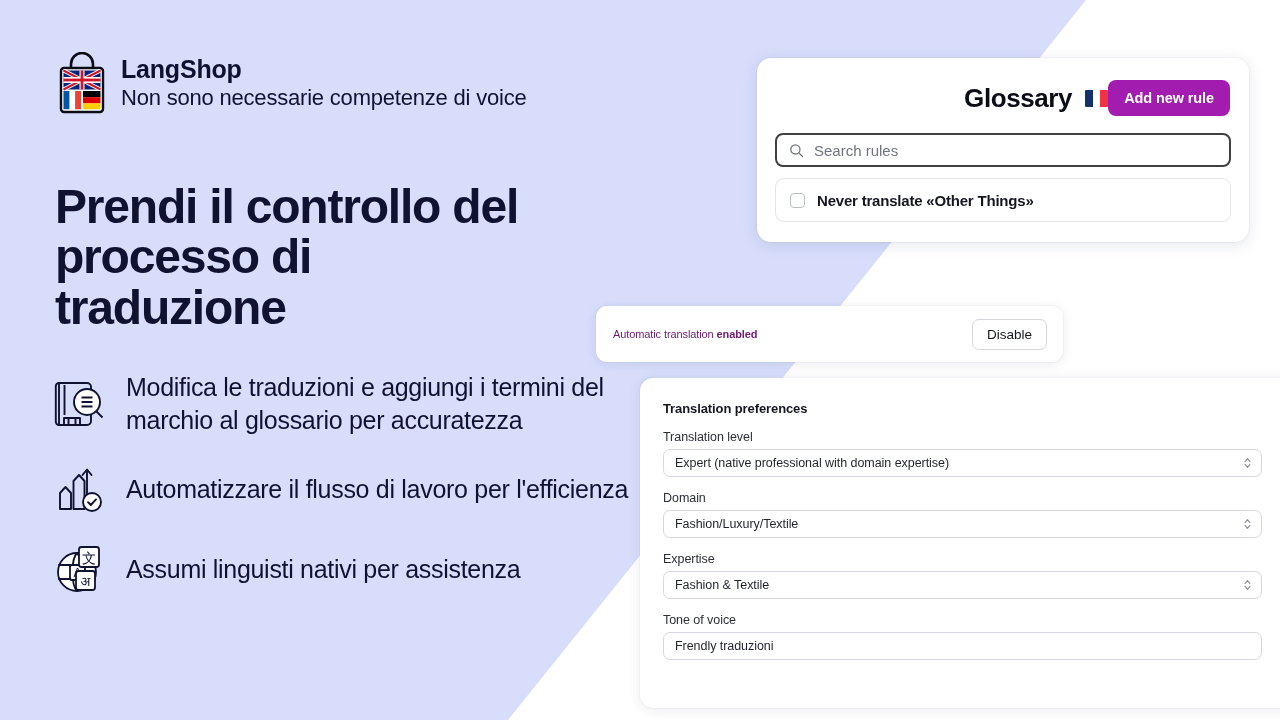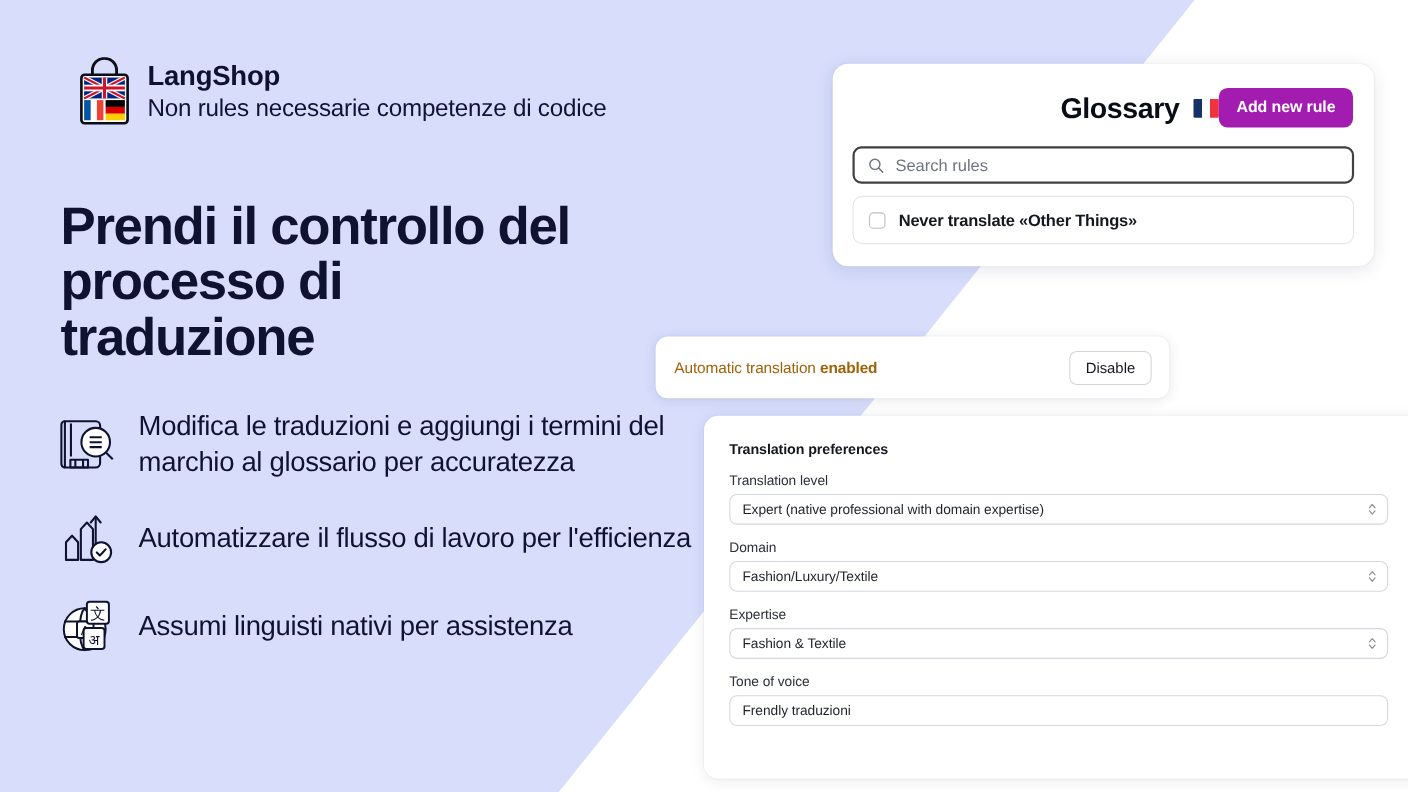--- a/index.html
+++ b/index.html
@@ -21,21 +21,21 @@
     clip-path: polygon(0 0, 1086px 0, 508px 720px, 0 720px);
   }
   
   #left-col {
     position: absolute;
     left: 0; top: 0;
     width: 640px; height: 720px;
   }
   #brand {
     position: absolute;
-    left: 70px; top: 52px;
+    left: 57px; top: 52px;
     display: flex; align-items: center; gap: 14px;
   }
   .bag-icon { width: 50px; height: 62px; display: block; flex: none; }
   #brand-text { display: flex; flex-direction: column; gap: 1px; }
   #brand-name {
     font-size: 25px; font-weight: 700;
     color: #0e1130; letter-spacing: -0.2px;
     line-height: 1.15;
   }
   #brand-tagline {
@@ -142,21 +142,21 @@
     left: 596px; top: 306px;
     width: 467px; height: 56px;
     background: #ffffff;
     border-radius: 11px;
     box-shadow: 0 2px 12px rgba(30,35,80,0.09), 0 0 0 1px rgba(20,25,60,0.03);
     display: flex; align-items: center;
     justify-content: space-between;
     padding: 0 16px 0 17px;
   }
   #auto-text {
-    font-size: 14px; color: #a16207;
+    font-size: 11px; color: #701a75;
     letter-spacing: -0.1px;
   }
   #auto-text b { font-weight: 700; }
   #disable-btn {
     background: #ffffff;
     border: 1px solid #d3d6dc;
     border-radius: 7px;
     font-family: inherit;
     font-size: 13.5px; color: #14171f;
     padding: 7px 14px; cursor: pointer;
@@ -220,21 +220,21 @@
           <rect x="6.5" y="39" width="17.5" height="18.5" fill="#fff"></rect>
           <rect x="6.5" y="39" width="5.9" height="18.5" fill="#0055a4"></rect>
           <rect x="18.1" y="39" width="5.9" height="18.5" fill="#ef4135"></rect>
           <rect x="26" y="39" width="17.5" height="6.2" fill="#000"></rect>
           <rect x="26" y="45.2" width="17.5" height="6.2" fill="#dd0000"></rect>
           <rect x="26" y="51.4" width="17.5" height="6.1" fill="#ffce00"></rect>
         </g>
       </svg>
       <div id="brand-text">
         <div id="brand-name">LangShop</div>
-        <div id="brand-tagline">Non rules necessarie competenze di codice</div>
+        <div id="brand-tagline">Non sono necessarie competenze di voice</div>
       </div>
     </div>
 
     <h1 id="headline">Prendi il controllo del processo di traduzione</h1>
 
     <div id="features">
 
       <div class="feature">
         <svg class="feature-icon" viewBox="0 0 54 56">
           <g fill="none" stroke="#10132f" stroke-width="1.9" stroke-linejoin="round">

